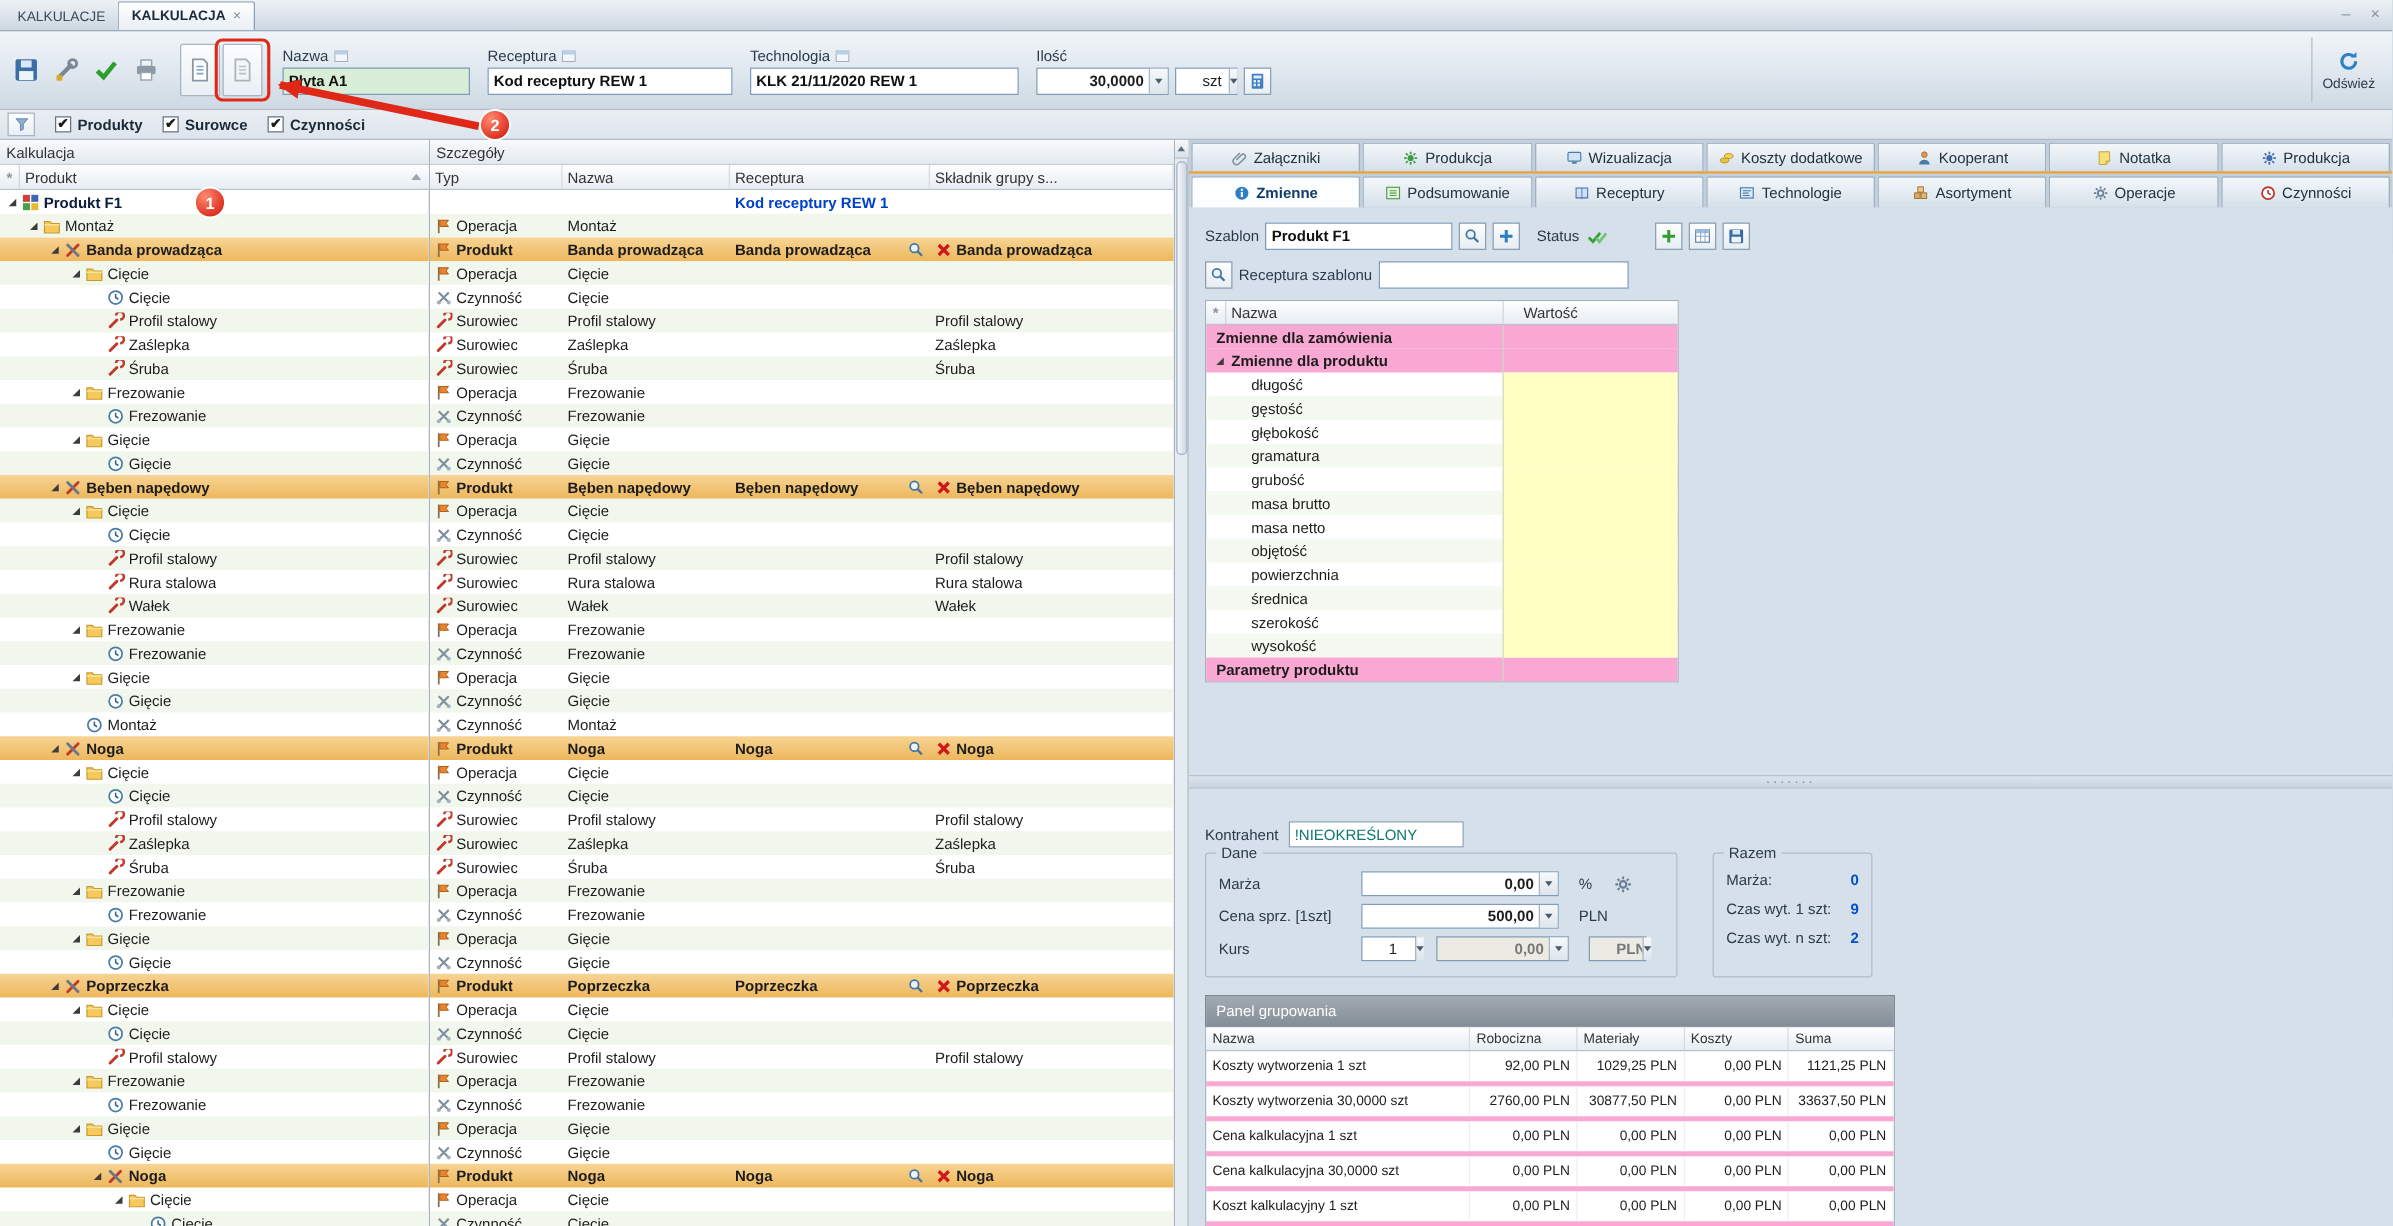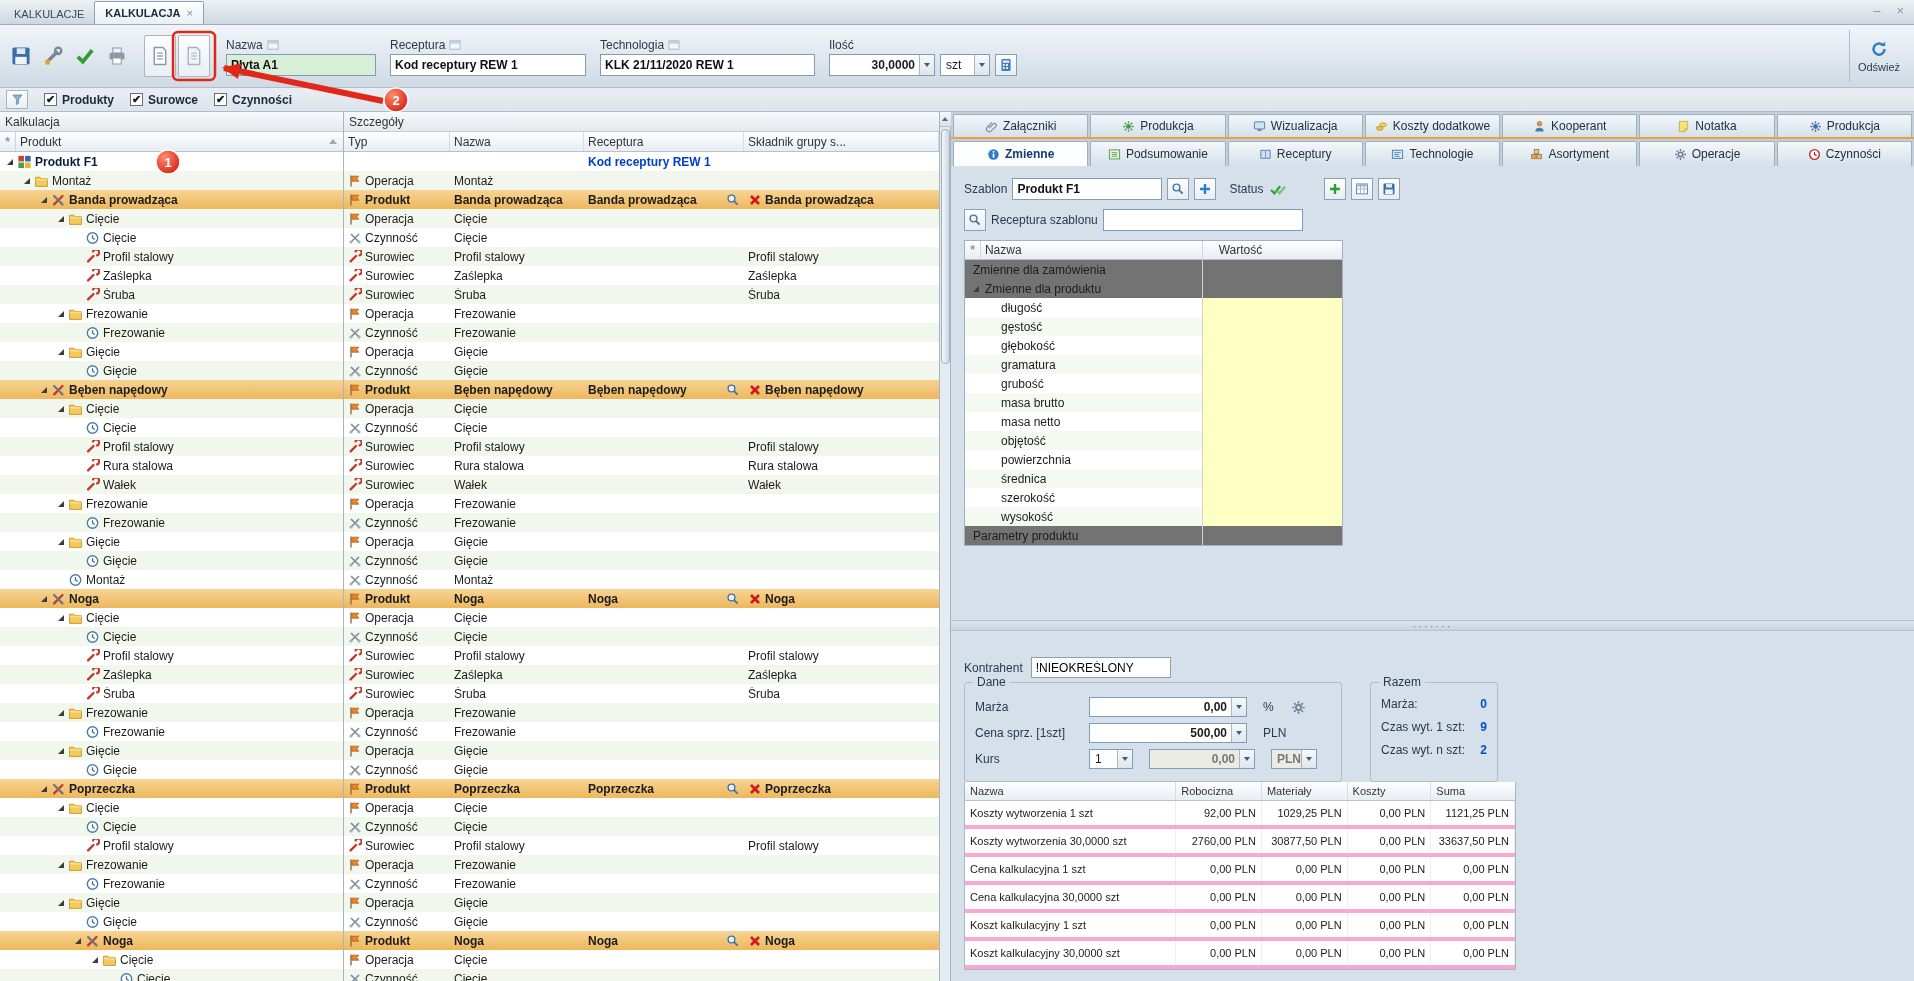--- a/index.html
+++ b/index.html
@@ -24,21 +24,21 @@
 .fld-lab{display:flex;align-items:center;gap:4px;color:#2a3a4a;height:17px}
 .fld-lab .ico{width:12px;height:12px}
 .txt{height:22px;border:1px solid #7f9db9;background:#fff;padding:0 4px;font:12px "Liberation Sans",sans-serif;color:#111}
 .txt.green{background:#d9eed6;font-weight:700}
 .txt.bold{font-weight:700}
 .numcombo{display:flex;height:22px;border:1px solid #7f9db9;background:#fff}
 .numcombo .v{flex:1;display:flex;align-items:center;justify-content:flex-end;padding:0 4px;font-weight:700;overflow:hidden}
 .arrbox{width:15px;border-left:1px solid #aab6c2;background:linear-gradient(#f6f9fb,#dde5ec);display:flex;align-items:center;justify-content:center}
 .tri-d{width:0;height:0;border-left:3.5px solid transparent;border-right:3.5px solid transparent;border-top:4px solid #4a5a6a}
 .combo{display:flex;height:22px;border:1px solid #7f9db9;background:#fff}
-.combo .v{flex:1;display:flex;align-items:center;padding:0 5px;overflow:hidden}
+.combo .v{flex:1;display:flex;align-items:center;padding:0 21px;overflow:hidden}
 .qrow{display:flex;gap:5px;align-items:center}
 .sqbtn{width:22px;height:22px;border:1px solid #8ca0b4;background:linear-gradient(#fdfefe,#e7edf3);display:flex;align-items:center;justify-content:center;flex:none}
 .sqbtn .ico{width:14px;height:14px}
 .tb-sep{width:1px;height:52px;background:#b2bdc9;margin-left:auto}
 .refresh-btn{width:58px;height:56px;display:flex;flex-direction:column;align-items:center;justify-content:center;gap:3px;background:transparent;border:none;font-size:11px;color:#2a3a4a}
 .refresh-btn .ico{width:18px;height:18px}
 
 .filterbar{height:24px;background:linear-gradient(#e9eef3,#dde4eb);border-bottom:1px solid #b2bdc9;display:flex;align-items:center;padding-left:6px;gap:16px}
 .funnel-btn{width:22px;height:19px;border:1px solid #a9b5c1;background:linear-gradient(#fcfdfe,#e9eff5);display:flex;align-items:center;justify-content:center}
 .funnel-btn .ico{width:13px;height:13px}
@@ -88,33 +88,33 @@
 .lbl{color:#2a3a4a}
 .gap26{width:26px}
 .statchk{width:20px;height:15px}
 
 .vars{width:379px;border:1px solid #a4b0bc;background:#fff;margin-top:8px}
 .vars-hdr{display:flex;height:19px;background:linear-gradient(#fdfeff,#e7edf3);border-bottom:1px solid #b8c2cc;color:#333}
 .vh-name{width:222px;display:flex;align-items:center;padding-left:4px}
 .vh-val{width:141px;border-left:1px solid #cdd5dd;display:flex;align-items:center;padding-left:16px}
 .vrow{display:flex;height:19px;align-items:center}
 .vrow:nth-child(even){background:#f4f9f1}
-.vrow.vgroup{background:#737373;font-weight:400}
+.vrow.vgroup{background:#f9a8d4;font-weight:700}
 .vname{width:238px;display:flex;align-items:center;overflow:hidden;white-space:nowrap;height:100%}
 .vitem .vname{padding-left:36px}
 .vgroup .vname{padding-left:8px;gap:4px}
 .gexp{width:0;height:0;border-left:6px solid transparent;border-bottom:6px solid #3c3c3c;margin-right:2px}
 .vval{width:141px;height:100%;border-left:1px solid #cfd6c8;display:flex;align-items:center;padding:0 3px}
 .vitem .vval{background:#feffc2}
 
 .hsplit{height:11px;flex:none;background:linear-gradient(#dbe4ed,#c9d4df);border-top:1px solid #b6c2ce;border-bottom:1px solid #b6c2ce;display:flex;align-items:center;justify-content:center;color:#7e8c9a;font-size:11px;letter-spacing:2px;line-height:0}
 
 .right-bottom{flex:1;padding-left:13px}
 .kontr-row{display:flex;align-items:center;margin-top:26px;gap:8px}
-.kontr-input{width:140px;height:21px;border:1px solid #8ca0b4;background:#fff;font-weight:700;color:#000000;padding:0 4px;font:12px "Liberation Sans",sans-serif}
+.kontr-input{width:140px;height:21px;border:1px solid #8ca0b4;background:#fff;font-weight:700;color:#0f766e;padding:0 4px;font:12px "Liberation Sans",sans-serif}
 .boxes{display:flex;gap:28px;margin-top:4px}
 .gbox{position:relative;border:1px solid #b0bcc8;border-radius:3px;padding:14px 10px 6px 10px}
 .gbox-title{position:absolute;top:-8px;left:8px;background:#d6e0ea;padding:0 4px;color:#2a3a4a}
 .dane{width:378px;height:100px}
 .razem{width:128px;height:100px}
 .dnrow{display:flex;align-items:center;margin-bottom:6px;gap:16px}
 .dlab{width:98px;color:#2a3a4a;flex:none}
 .numcombo.w158{width:158px;height:20px}
 .numcombo.w106{width:106px;height:20px}
 .combo.w44{width:44px;height:20px}
@@ -2047,20 +2047,23 @@
                   <span class="blue">9</span>
                 </div>
                 <div class="rrow">
                   <span class="lbl">Czas wyt. n szt:</span>
                   <span class="blue">2</span>
                 </div>
               </div>
           </div>
         </div>
 
+        <div class="groupbar">
+            <span>Panel grupowania</span>
+          </div>
 
         <div class="ctable">
           <div class="ct-hdr" id="ctHdr">
               <span class="ct-c c0">Nazwa</span>
               <span class="ct-c c1">Robocizna</span>
               <span class="ct-c c2">Materiały</span>
               <span class="ct-c c3">Koszty</span>
               <span class="ct-c c4">Suma</span>
             </div>
           <div id="ctRows">

